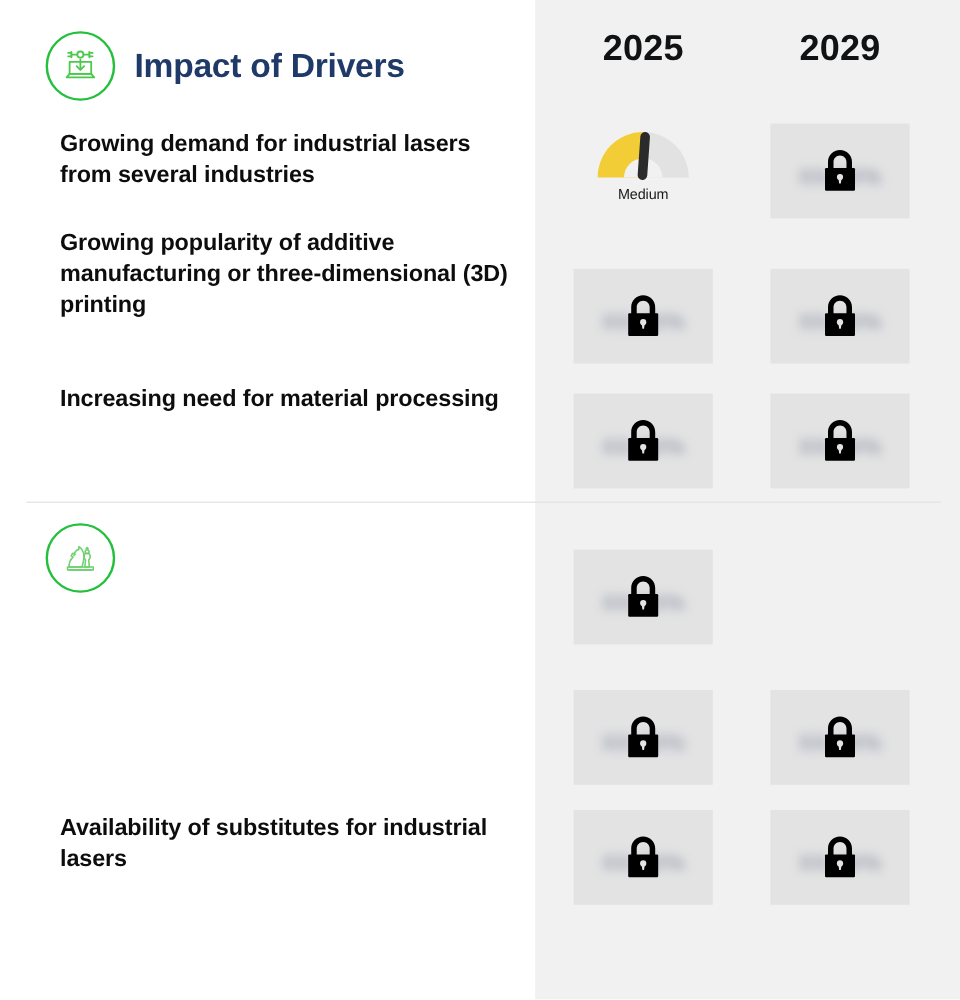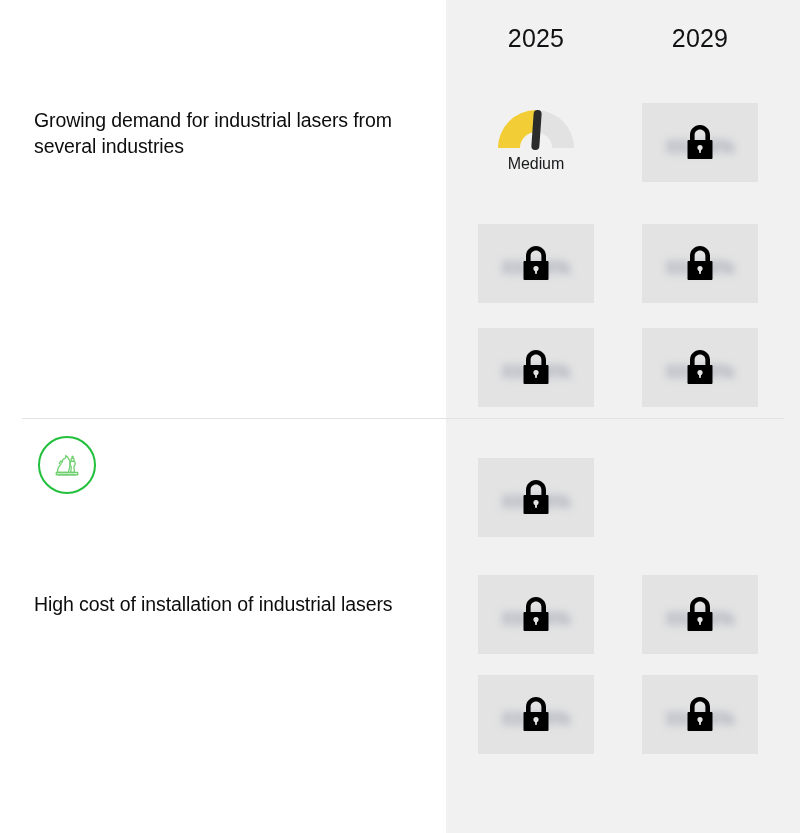--- a/index.html
+++ b/index.html
@@ -17,21 +17,21 @@
     background:#ffffff;
   }
   .right-panel{
     position:absolute;left:446px;top:0;width:354px;height:833px;
     background:#f1f1f1;
   }
 
   
   .col-head{
     position:absolute;top:24px;
-    font-size:25px;font-weight:normal;color:#111214;
+    font-size:30px;font-weight:bold;color:#111214;
     letter-spacing:.2px;text-align:center;width:120px;
   }
   .col-head.c2025{left:476px;}
   .col-head.c2029{left:640px;text-align:center;}
 
   
   .divider{
     position:absolute;left:22px;top:418px;width:762px;height:1px;
     background:#e0e2e6;
   }
@@ -47,22 +47,22 @@
     box-sizing:border-box;flex:none;
   }
   .badge svg{display:block;}
   .sec-title h2{
     margin:0 0 0 16px;font-size:28px;font-weight:bold;
     color:#1f3a68;white-space:nowrap;letter-spacing:-.2px;
   }
 
   
   .item-text{
-    position:absolute;left:34px;width:382px;
-    font-size:19.5px;font-weight:normal;color:#0d0d0d;
+    position:absolute;left:50px;width:382px;
+    font-size:19.5px;font-weight:bold;color:#0d0d0d;
     line-height:1.33;letter-spacing:-.1px;
   }
 
   
   .cell{position:absolute;width:120px;text-align:center;}
   .cell.c2025{left:476px;}
   .cell.c2029{left:640px;}
 
   
   .locked{
@@ -78,38 +78,56 @@
     text-align:center;user-select:none;
   }
   .locked .lock-ico{position:relative;z-index:2;}
   .locked .lock-ico svg{display:block;}
 
   
   .gauge-wrap{width:120px;margin:0 auto;}
   .gauge{position:relative;width:84px;height:44px;margin:0 auto;}
   .gauge svg{display:block;}
   .gauge-label{
-    margin-top:5px;font-size:16px;color:#17181a;
+    margin-top:5px;font-size:12px;color:#17181a;
     font-family:"Liberation Sans","DejaVu Sans",sans-serif;
     text-align:center;letter-spacing:-.1px;
   }
 </style>
 </head>
 <body>
 
 <div id="root">
 
   <div class="left-panel"></div>
   <div class="right-panel"></div>
 
   <div class="col-head c2025">2025</div>
   <div class="col-head c2029">2029</div>
 
+  <div class="sec-title drivers">
+    <span class="badge">
+      <svg width="34" height="34" viewBox="0 0 34 34" fill="none" stroke="#4cc84c" stroke-width="1.5" stroke-linecap="round" stroke-linejoin="round">
+        <circle cx="17" cy="7.5" r="2.6"></circle>
+        <path d="M14.4 7.5H9.5M19.6 7.5h4.9"></path>
+        <path d="M9.5 5.2v4.6M24.5 5.2v4.6"></path>
+        <path d="M6.8 6.1h2.7M24.5 6.1h2.7"></path>
+        <path d="M6.8 8.9h2.7M24.5 8.9h2.7"></path>
+        <path d="M8 13.5h18v10H8z"></path>
+        <path d="M5.5 26.5h23l-2.5-3H8z"></path>
+        <path d="M17 11.6v8.3"></path>
+        <path d="M13.9 17.1 17 20.2l3.1-3.1"></path>
+      </svg>
+    </span>
+    <h2>Impact of Drivers</h2>
+  </div>
 
   <div class="item-text" style="top:108px">Growing demand for industrial lasers from several industries</div>
+  <div class="item-text" style="top:190px">Growing popularity of additive manufacturing or three-dimensional (3D) printing</div>
+  <div class="item-text" style="top:320px">Increasing need for material processing</div>
 
   <div class="cell c2025" style="top:106px">
     <div class="gauge-wrap">
       <div class="gauge">
         <svg width="84" height="44" viewBox="0 0 84 44">
           <path d="M4 42 A38 38 0 0 1 42 4 L42 42 Z" fill="#f2cd36"></path>
           <path d="M42 4 A38 38 0 0 1 80 42 L42 42 Z" fill="#e2e2e2"></path>
           <path d="M26 42 A16 16 0 0 1 58 42 Z" fill="#f1f1f1"></path>
           <rect x="38.5" y="4" width="8" height="40" rx="4" fill="#2b2b2b" transform="rotate(4 42.5 24)"></rect>
         </svg>
@@ -197,21 +215,21 @@
 
         <path d="M22.6 8.2v1.6M21.8 9h1.6"></path>
         <circle cx="22.6" cy="11.7" r="1.6"></circle>
         <path d="M21 13.3c-.7.8-1 1.6-1 2.5 0 1.3.7 2.2 1.3 2.9l-.6 5.8h3.8l-.6-5.8c.6-.7 1.3-1.6 1.3-2.9 0-.9-.3-1.7-1-2.5z"></path>
         <path d="M6.3 24.5h21.4v2.4H6.3z"></path>
         <path d="M8.4 26.9h17.2"></path>
       </svg>
     </span>
   </div>
 
-  <div class="item-text" style="top:592px">High cost of installation of industrial lasers</div>
+  <div class="item-text" style="top:678px">Availability of substitutes for industrial lasers</div>
 
   <div class="cell c2025" style="top:458px">
     <div class="locked">
       <span class="blurred">XX.XX%</span>
       <span class="lock-ico">
         <svg width="38" height="44" viewBox="0 0 38 44">
           <path d="M19 4c-5.6 0-10 4.4-10 10v6h4.6v-6c0-3 2.4-5.4 5.4-5.4s5.4 2.4 5.4 5.4v6H29v-6c0-5.6-4.4-10-10-10z" fill="#000"></path>
           <rect x="6.5" y="19" width="25" height="19" rx="1" fill="#000"></rect>
           <circle cx="19" cy="26.5" r="2.6" fill="#e3e3e4"></circle>
           <path d="M17.6 26.5h2.8l-.7 5.4h-1.4z" fill="#e3e3e4"></path>

